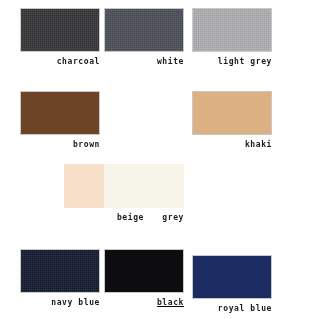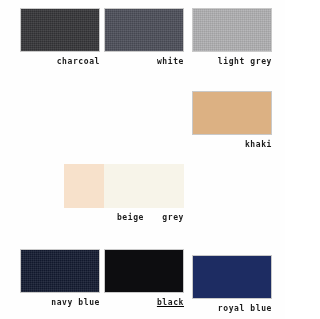--- a/index.html
+++ b/index.html
@@ -106,20 +106,24 @@
       <div class="swatch-label">charcoal</div>
     </div>
     <div class="swatch-cell" style="left: 104px; top: 8px;">
       <div class="swatch-chip textured bordered" style="background: rgb(76, 78, 89);"></div>
       <div class="swatch-label">white</div>
     </div>
     <div class="swatch-cell" style="left: 192px; top: 8px;">
       <div class="swatch-chip textured bordered" style="background: rgb(176, 176, 178);"></div>
       <div class="swatch-label">light grey</div>
     </div>
+    <div class="swatch-cell" style="left: 20px; top: 91px;">
+      <div class="swatch-chip bordered" style="background: rgb(110, 68, 39);"></div>
+      <div class="swatch-label">brown</div>
+    </div>
     <div class="swatch-cell" style="left: 192px; top: 91px;">
       <div class="swatch-chip bordered" style="background: rgb(220, 177, 131);"></div>
       <div class="swatch-label">khaki</div>
     </div>
     <div class="swatch-cell" style="left: 20px; top: 164px; margin-left: 44px;">
       <div class="swatch-chip" style="background: rgb(247, 225, 203);"></div>
       <div class="swatch-label">beige</div>
     </div>
     <div class="swatch-cell" style="left: 104px; top: 164px;">
       <div class="swatch-chip" style="background: rgb(247, 244, 233);"></div>

